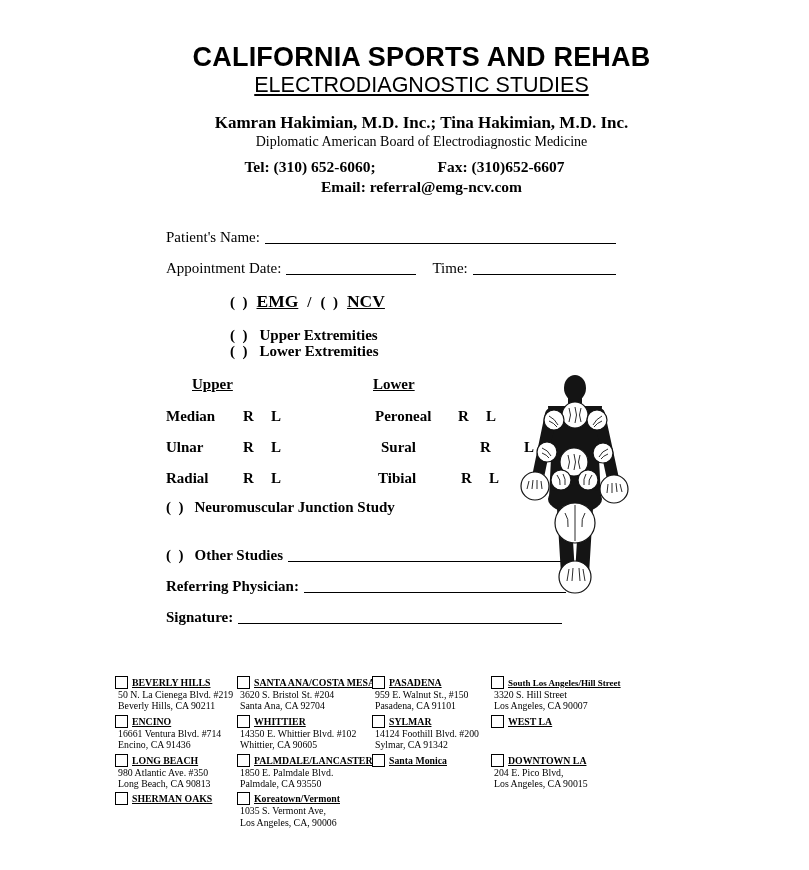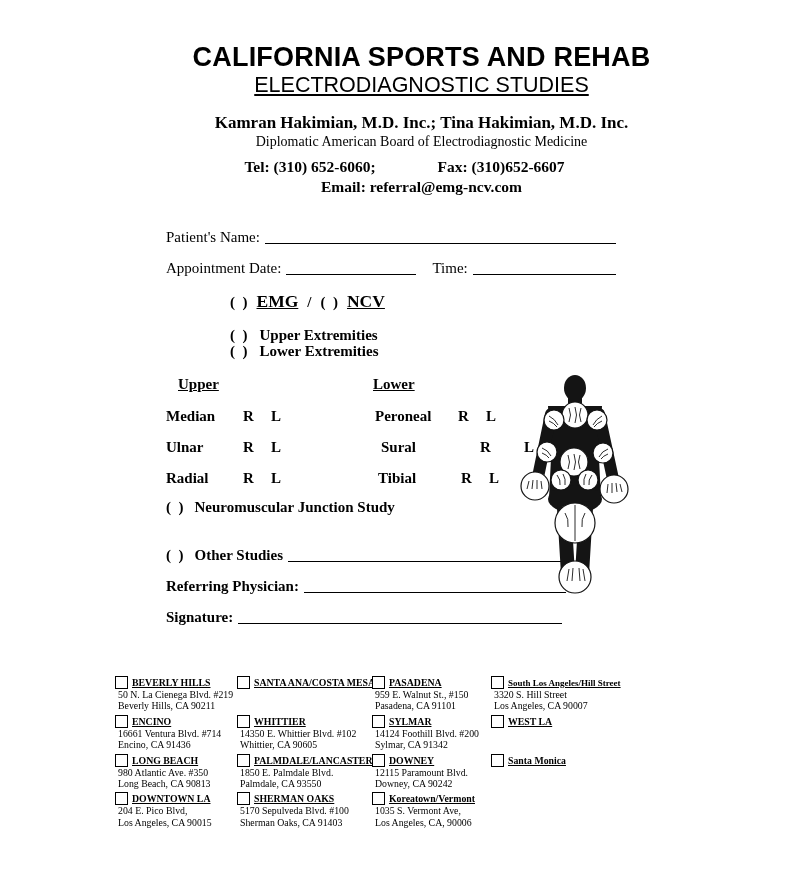--- a/index.html
+++ b/index.html
@@ -90,21 +90,21 @@
   <div class="ext-row" style="left:230px;top:327px;">
     <span class="paren">(  )</span>
     <span class="ext-lbl">Upper Extremities</span>
   </div>
   <div class="ext-row" style="left:230px;top:343px;">
     <span class="paren">(  )</span>
     <span class="ext-lbl">Lower Extremities</span>
   </div>
 
   <div class="nerve-group upper-group" style="left:166px;top:375px;">
-    <div class="group-header" style="margin-left:12px;display:inline-block;">Upper</div>
+    <div class="group-header" style="margin-left:26px;display:inline-block;">Upper</div>
     <div class="nerve-row">
       <span class="nname">Median</span>
       <span class="rcol">R</span>
       <span>L</span>
     </div>
     <div class="nerve-row">
       <span class="nname">Ulnar</span>
       <span class="rcol">R</span>
       <span>L</span>
     </div>
@@ -209,20 +209,24 @@
         <div>50 N. La Cienega Blvd. #219</div>
         <div>Beverly Hills, CA 90211</div>
         </div>
     </div>
 
     <div class="loc">
       <div class="loc-head">
           <span class="cbx"></span>
         <span class="loc-name">SANTA ANA/COSTA MESA</span>
         </div>
+      <div class="loc-addr">
+        <div>3620 S. Bristol St. #204</div>
+        <div>Santa Ana, CA 92704</div>
+        </div>
     </div>
 
     <div class="loc">
       <div class="loc-head">
           <span class="cbx"></span>
         <span class="loc-name">PASADENA</span>
         </div>
       <div class="loc-addr">
         <div>959 E. Walnut St., #150</div>
         <div>Pasadena, CA 91101</div>
@@ -295,30 +299,20 @@
       <div class="loc-head">
           <span class="cbx"></span>
         <span class="loc-name">PALMDALE/LANCASTER</span>
         </div>
       <div class="loc-addr">
         <div>1850 E. Palmdale Blvd.</div>
         <div>Palmdale, CA 93550</div>
         </div>
     </div>
 
-    <div class="loc">
-      <div class="loc-head">
-          <span class="cbx"></span>
-        <span class="loc-name">DOWNEY</span>
-        </div>
-      <div class="loc-addr">
-        <div>12115 Paramount Blvd.</div>
-        <div>Downey, CA 90242</div>
-        </div>
-    </div>
 
     <div class="loc">
       <div class="loc-head">
           <span class="cbx"></span>
         <span class="loc-name">Santa Monica</span>
         </div>
     </div>
 
     <div class="loc">
       <div class="loc-head">
@@ -329,24 +323,20 @@
         <div>204 E. Pico Blvd,</div>
         <div>Los Angeles, CA 90015</div>
         </div>
     </div>
 
     <div class="loc">
       <div class="loc-head">
           <span class="cbx"></span>
         <span class="loc-name">SHERMAN OAKS</span>
         </div>
-      <div class="loc-addr">
-        <div>5170 Sepulveda Blvd. #100</div>
-        <div>Sherman Oaks, CA 91403</div>
-        </div>
     </div>
 
     <div class="loc">
       <div class="loc-head">
           <span class="cbx"></span>
         <span class="loc-name">Koreatown/Vermont</span>
         </div>
       <div class="loc-addr">
         <div>1035 S. Vermont Ave,</div>
         <div>Los Angeles, CA, 90006</div>

